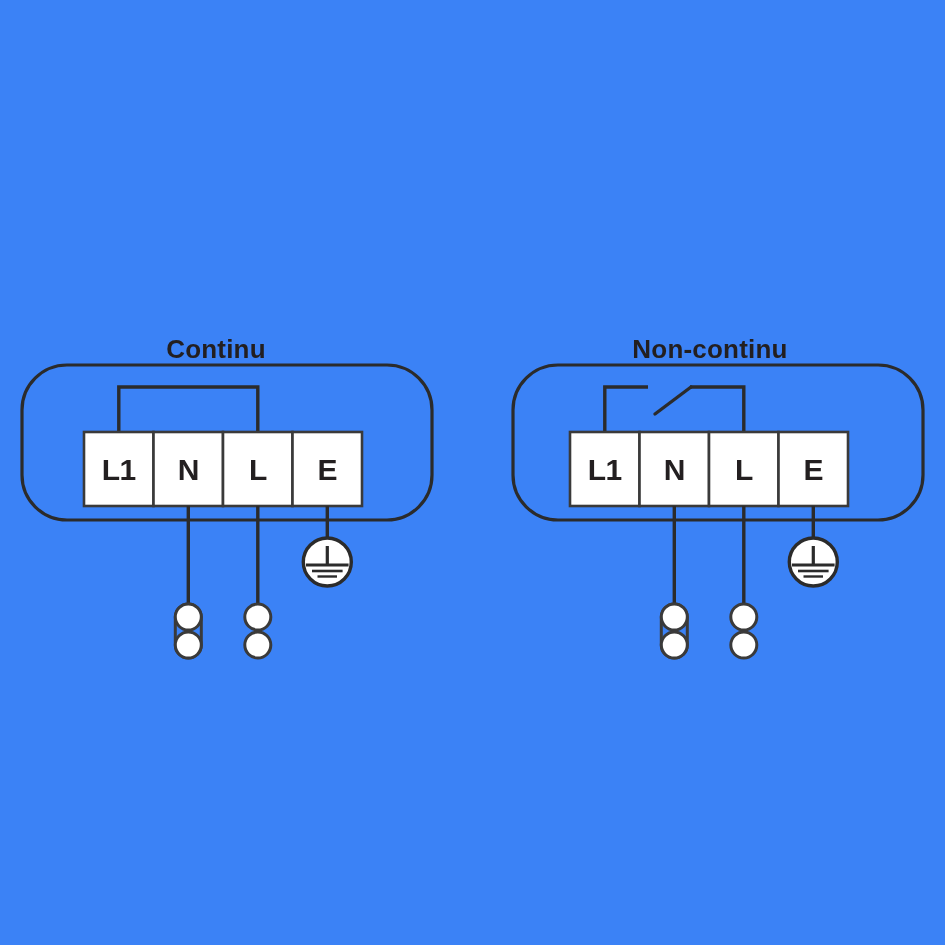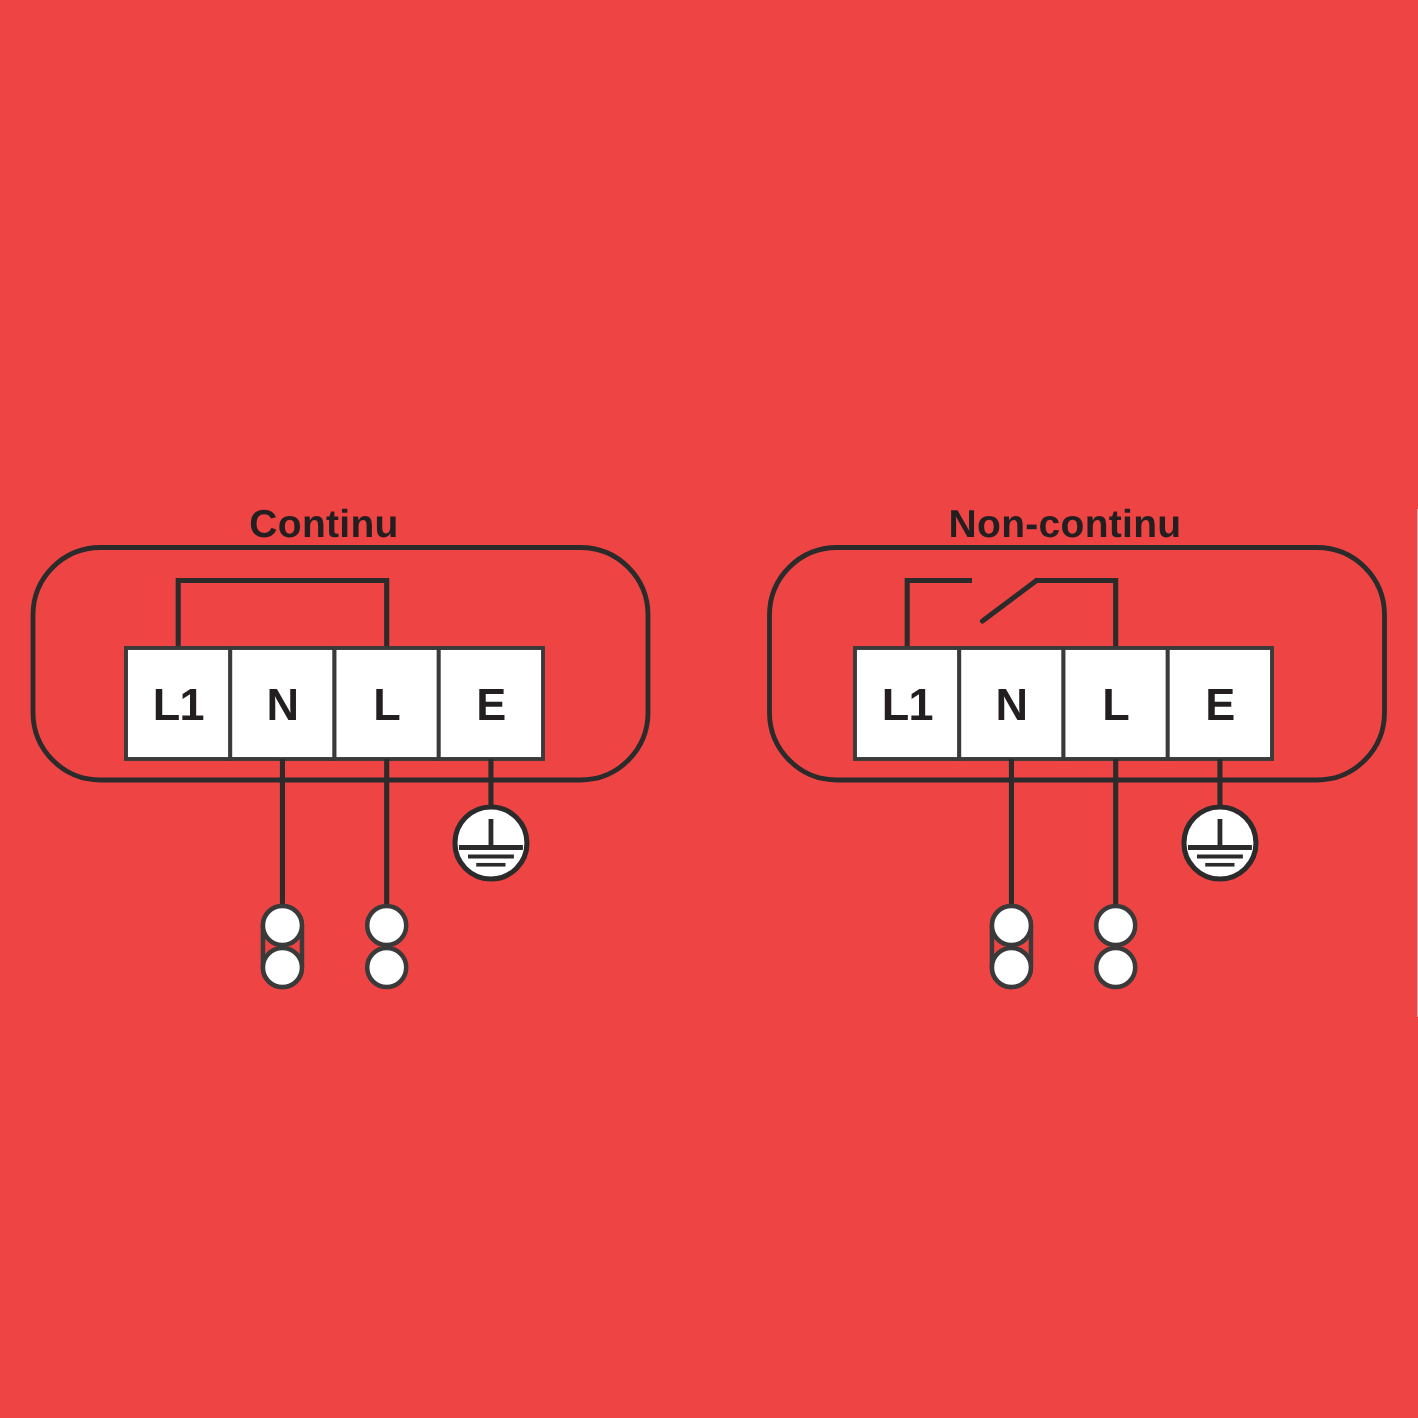--- a/index.html
+++ b/index.html
@@ -11,21 +11,21 @@
   body {
     width: 945px;
     height: 945px;
     font-family: "Liberation Sans", sans-serif;
     overflow: hidden;
   }
   #stage {
     position: relative;
     width: 945px;
     height: 945px;
-    background: #ef4444;
+    background: #3b82f6;
   }
   #diagram-svg {
     position: absolute;
     left: 0;
     top: 0;
     width: 945px;
     height: 945px;
     display: block;
   }
   .panel-title {

